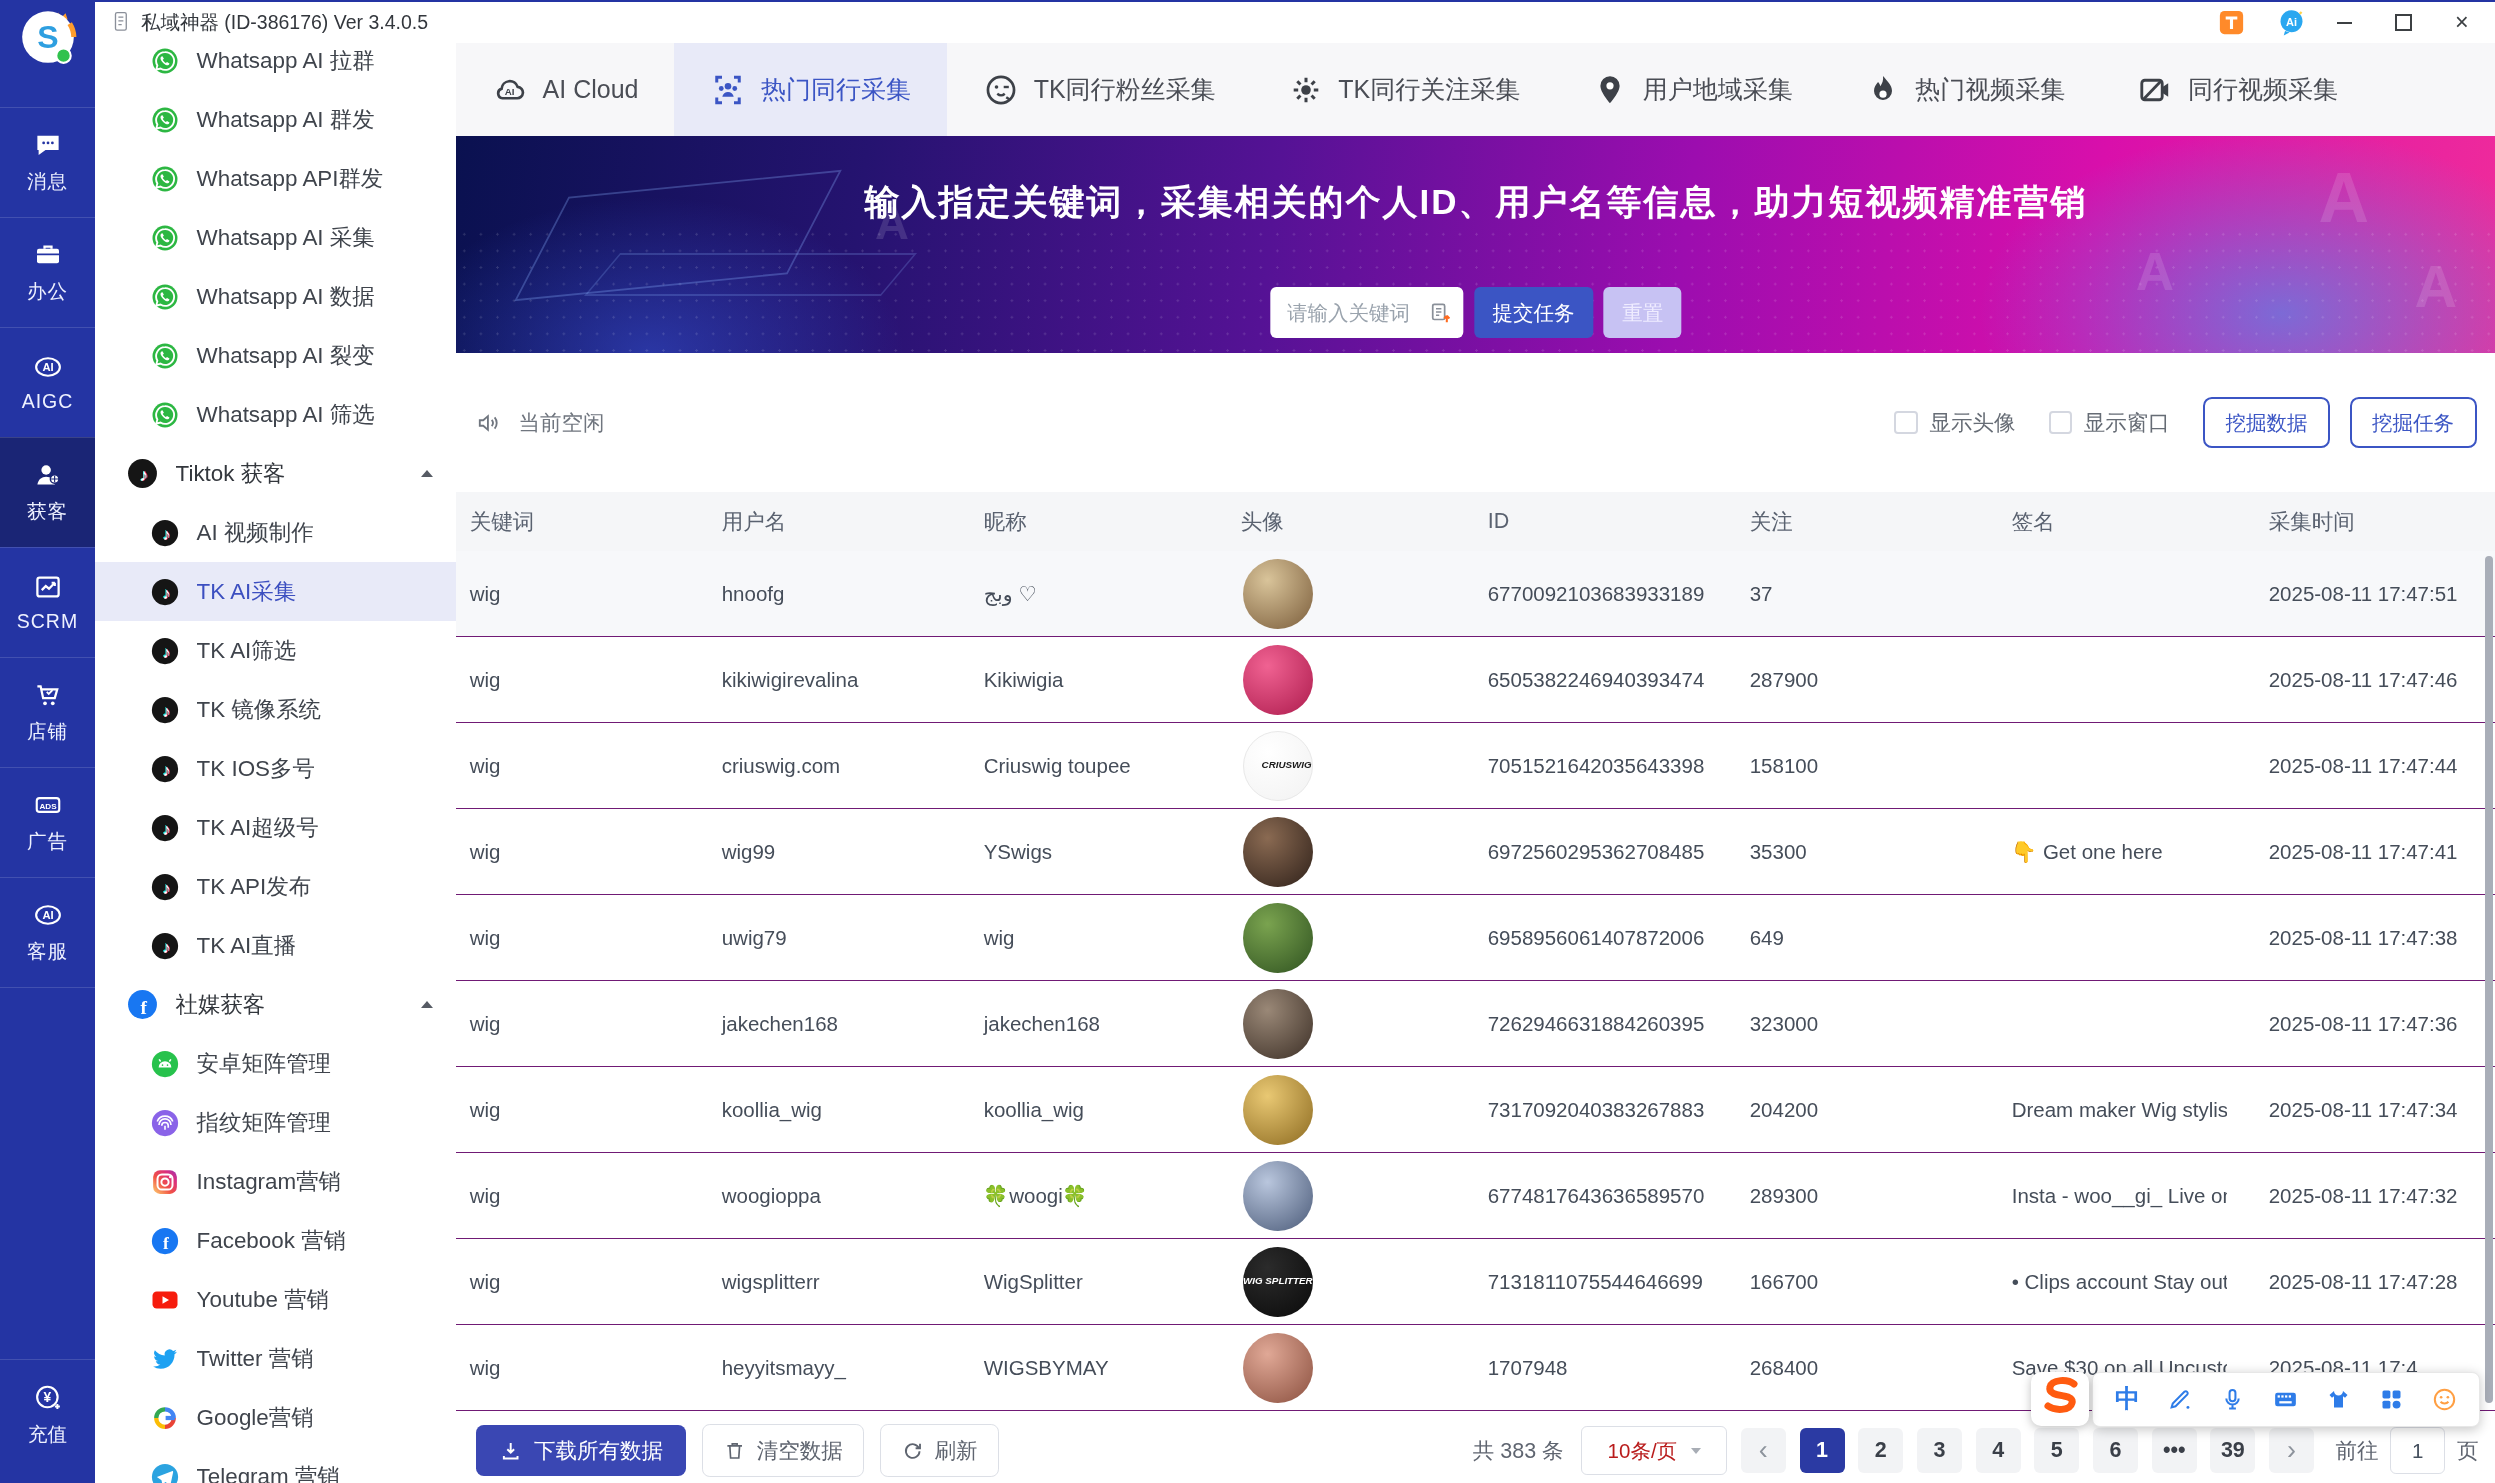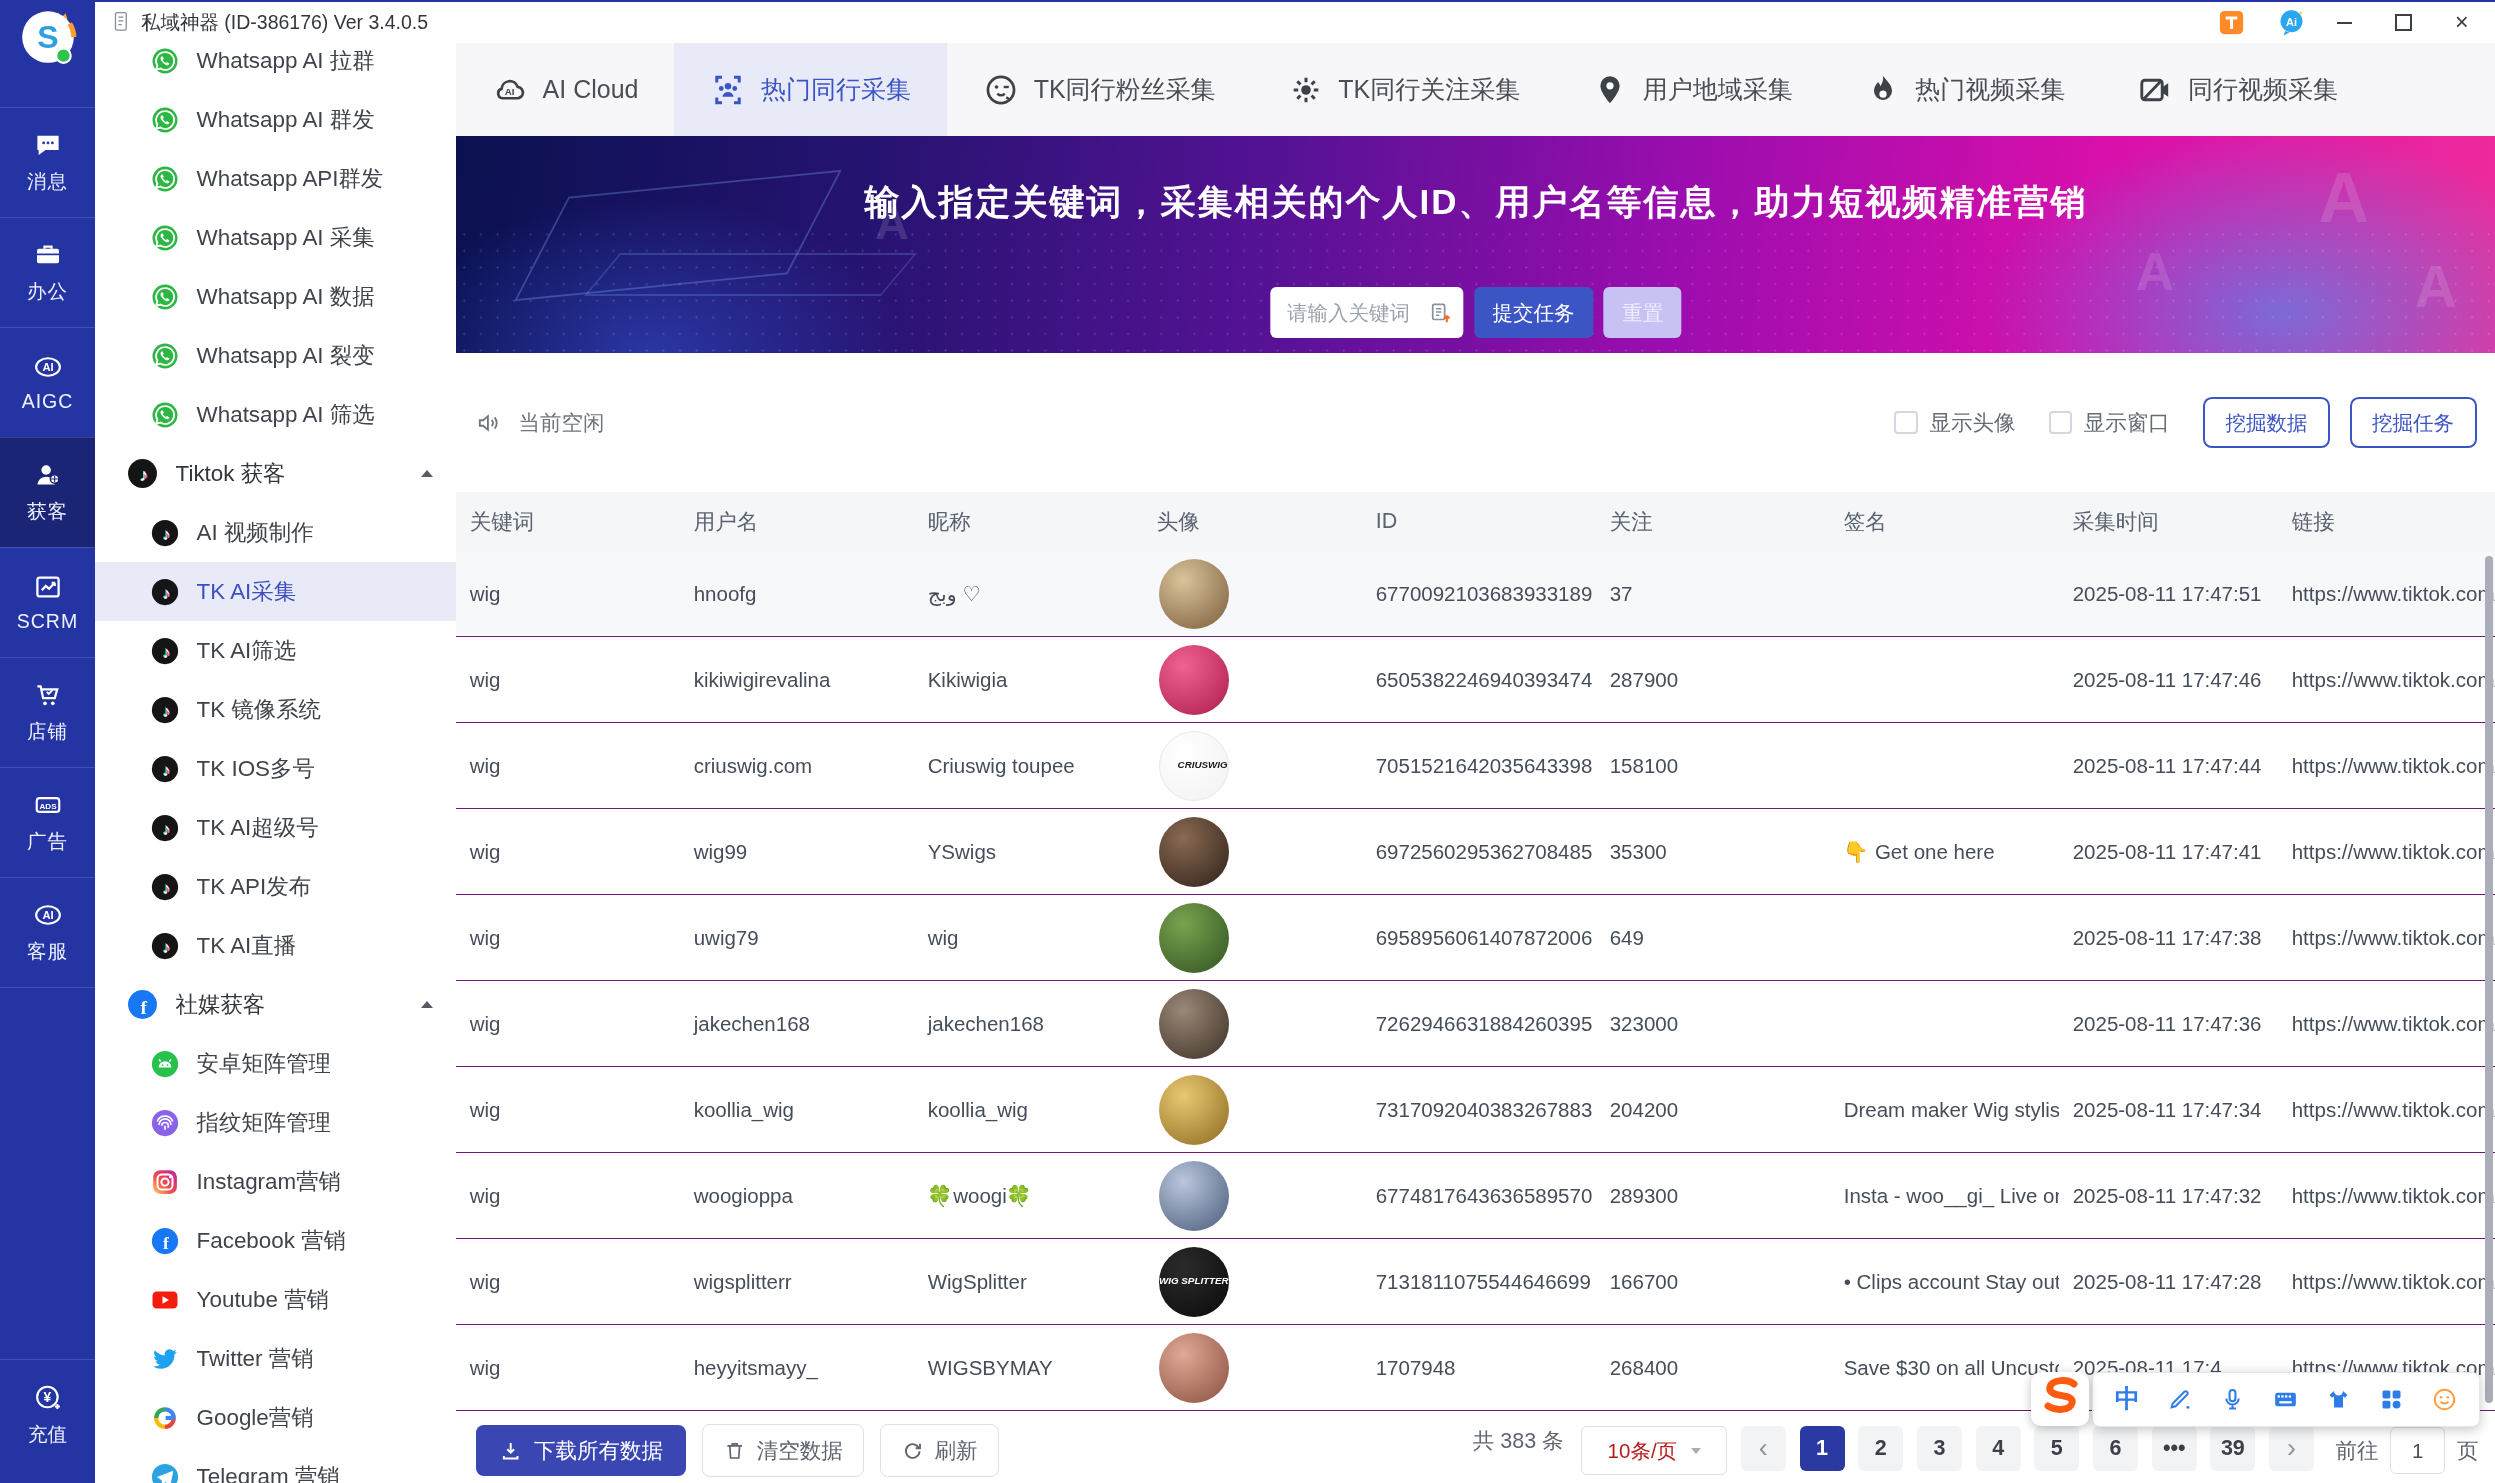--- a/index.html
+++ b/index.html
@@ -94,41 +94,41 @@
   .status .sic{width:26px;height:26px;color:#70767f;}
   .cright{margin-left:auto;display:flex;align-items:center;gap:19.5px;}
   .ckwrap{display:flex;align-items:center;gap:11.7px;margin-right:13.7px;cursor:pointer;}
   .ckbox{width:23.4px;height:23.4px;border:2px solid #d4d7e0;border-radius:3.9px;background:#fff;box-sizing:border-box;}
   .cklabel{font-size:21.5px;color:#666c75;}
   .btn-outline{height:47px;padding:0 20.5px;border:2px solid var(--accent,#3b55c4);border-radius:8.8px;color:var(--accent,#3b55c4);
     font-size:20.5px;display:flex;align-items:center;background:#fff;cursor:pointer;}
 
   
   .tablewrap{position:relative;}
-  .thead,.trow{display:grid;grid-template-columns:224px 234px 229px 219px 234px 234px 229px 219px 217px;}
+  .thead,.trow{display:grid;grid-template-columns:224px 234px 229px 219px 234px 234px 229px 219px 217px;gap:28px;}
   .thead{height:59px;background:#f5f6f8;align-items:center;}
   .th{font-size:21.5px;color:#5a6270;padding-left:13.7px;white-space:nowrap;overflow:hidden;}
   .trow{height:85px;align-items:center;border-bottom:1px solid #701a75;background:#fff;}
   .trow:first-child{background:#f7f8fa;}
   .td{font-size:20.5px;color:#454d59;padding-left:13.7px;white-space:nowrap;overflow:hidden;}
   .avatar{width:70px;height:70px;border-radius:50%;margin-left:2px;display:flex;align-items:center;justify-content:flex-end;
     text-align:center;overflow:hidden;}
   .avatar .avlabel{font-size:9.8px;font-style:italic;line-height:1.1;font-weight:bold;}
 
   
   .scrollthumb{position:absolute;right:2.9px;top:556px;width:7.8px;height:847px;background:#a9aeb8;border-radius:3.9px;z-index:6;}
 
   
   .footer{height:79px;display:flex;align-items:center;padding:0 17.6px 0 19.5px;box-sizing:border-box;background:#fff;}
   .btn-primary{height:51px;padding:0 23.4px;border-radius:7.8px;background:#3a47b3;color:#fff;font-size:21.5px;
     display:flex;align-items:center;gap:11.7px;cursor:pointer;}
   .btn-plain{height:51px;padding:0 20.5px;border-radius:7.8px;border:1px solid #dcdfe6;color:#5f6570;font-size:21.5px;
     display:flex;align-items:center;gap:9.8px;background:#fff;cursor:pointer;margin-left:15.6px;}
   .bic{width:23.4px;height:23.4px;color:currentColor;}
-  .pager{margin-left:auto;display:flex;gap:13.7px;}
+  .pager{margin-left:auto;display:flex;align-items:center;gap:13.7px;}
   .total{font-size:21.5px;color:#5f6570;margin-right:3.9px;}
   .psize{width:146px;height:49px;border:1px solid #dcdfe6;border-radius:5.9px;display:flex;align-items:center;
     justify-content:center;gap:13.7px;font-size:20.5px;color:#b91c1c;cursor:pointer;box-sizing:border-box;}
   .dcaret{width:0;height:0;border-left:5.9px solid transparent;border-right:5.9px solid transparent;border-top:6.8px solid #a8adb5;}
   .pbtn{min-width:45px;height:45px;border-radius:5.9px;background:#f2f3f5;color:#3a3f48;font-size:21.5px;font-weight:bold;
     display:flex;align-items:center;justify-content:center;cursor:pointer;box-sizing:border-box;padding:0 5.9px;}
   .pbtn.arrow{color:#8d939c;font-size:27px;font-weight:normal;}
   .pbtn.active{background:var(--page_active,#2b3aa3);color:#fff;}
   .goto{display:flex;align-items:center;gap:11.7px;font-size:21.5px;color:#5f6570;margin-left:7.8px;}
   .goto input{width:55px;height:47px;border:1px solid #dcdfe6;border-radius:5.9px;text-align:center;font-size:20.5px;

